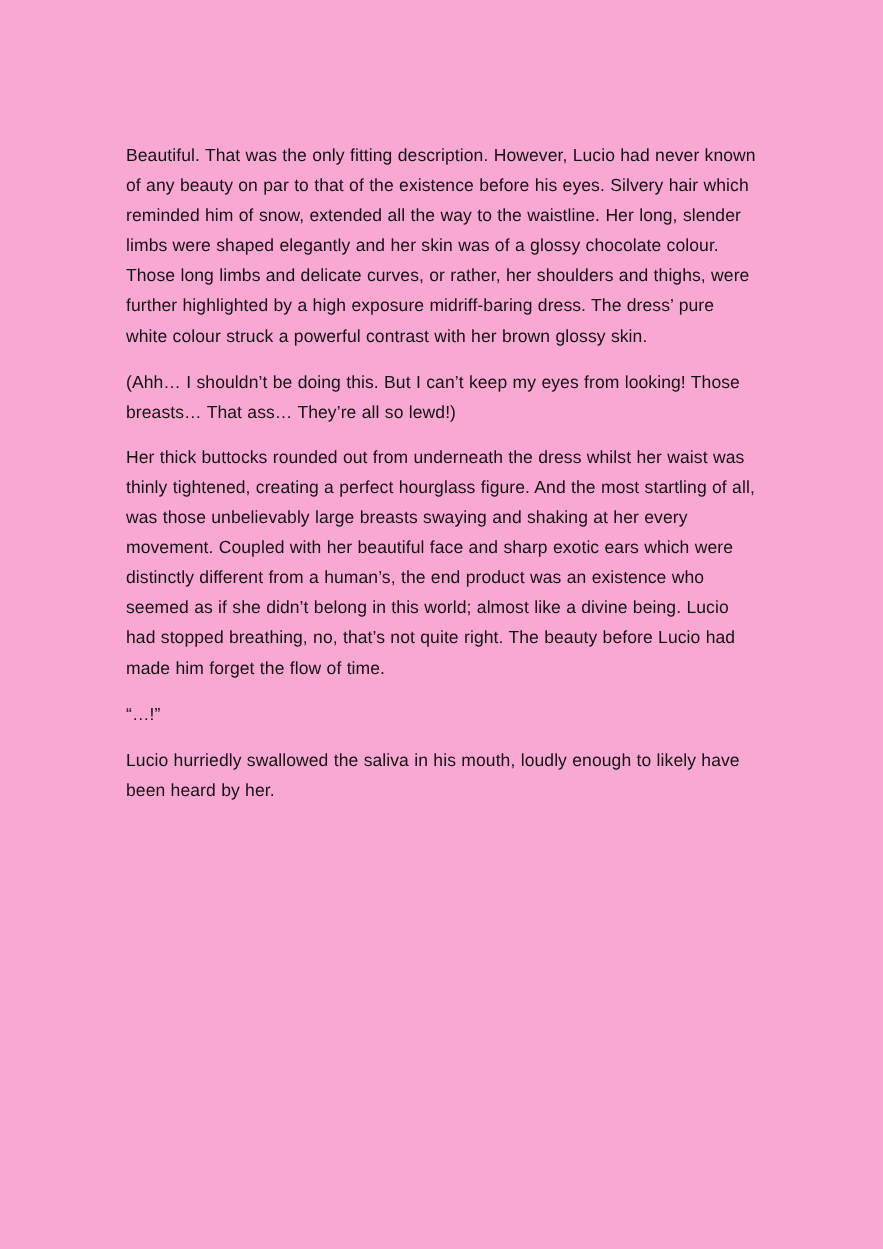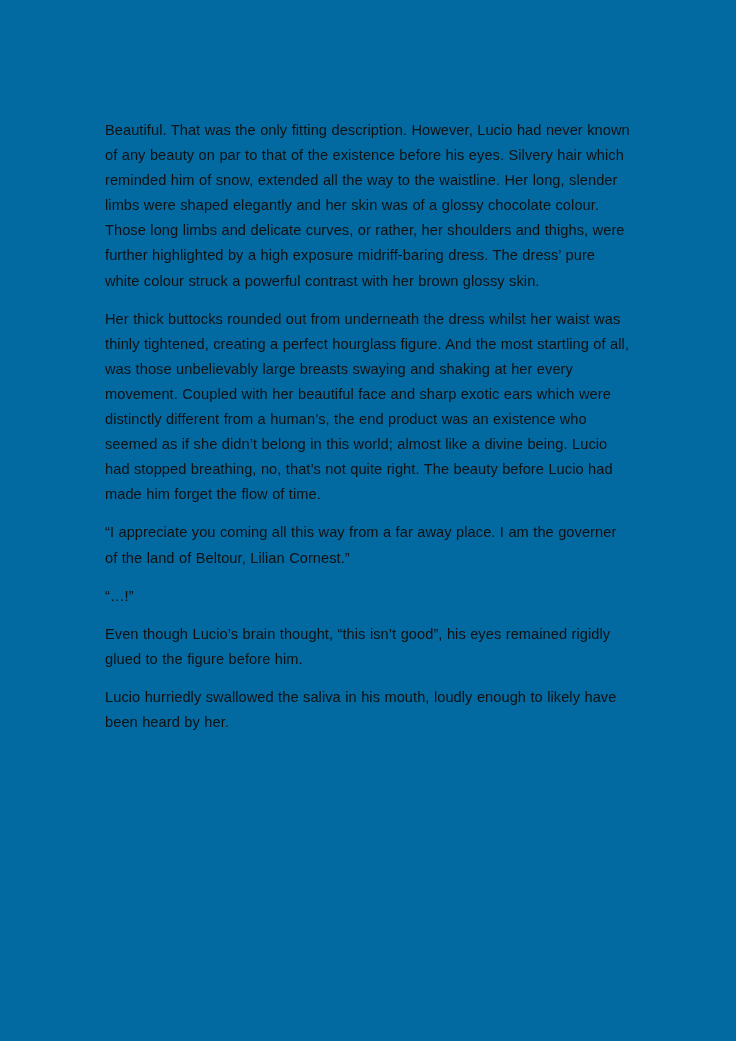--- a/index.html
+++ b/index.html
@@ -12,21 +12,21 @@
     height: 1041px;
     font-family: "Liberation Sans", sans-serif;
     color: #000000;
     overflow: hidden;
   }
   .page {
     box-sizing: border-box;
     width: 736px;
     height: 1041px;
     padding: 118px 115px 60px 105px;
-    background: #0369a1;
+    background: #f9a8d4;
   }
   .doc-body {
     width: 526px;
   }
   .para {
     font-size: 14.6px;
     line-height: 1.72;
     margin: 0 0 13px 0;
     text-align: left;
     color: #111111;
@@ -36,19 +36,18 @@
   .para:last-child {
     margin-bottom: 11px;
   }
 </style>
 </head>
 <body>
 
 <div class="page">
   <div class="doc-body">
     <p class="para">Beautiful. That was the only fitting description. However, Lucio had never known of any beauty on par to that of the existence before his eyes. Silvery hair which reminded him of snow, extended all the way to the waistline. Her long, slender limbs were shaped elegantly and her skin was of a glossy chocolate colour. Those long limbs and delicate curves, or rather, her shoulders and thighs, were further highlighted by a high exposure midriff-baring dress. The dress’ pure white colour struck a powerful contrast with her brown glossy skin.</p>
+    <p class="para">(Ahh… I shouldn’t be doing this. But I can’t keep my eyes from looking! Those breasts… That ass… They’re all so lewd!)</p>
     <p class="para">Her thick buttocks rounded out from underneath the dress whilst her waist was thinly tightened, creating a perfect hourglass figure. And the most startling of all, was those unbelievably large breasts swaying and shaking at her every movement. Coupled with her beautiful face and sharp exotic ears which were distinctly different from a human’s, the end product was an existence who seemed as if she didn’t belong in this world; almost like a divine being. Lucio had stopped breathing, no, that’s not quite right. The beauty before Lucio had made him forget the flow of time.</p>
-    <p class="para">“I appreciate you coming all this way from a far away place. I am the governer of the land of Beltour, Lilian Cornest.”</p>
     <p class="para">“…!”</p>
-    <p class="para">Even though Lucio’s brain thought, “this isn’t good”, his eyes remained rigidly glued to the figure before him.</p>
     <p class="para">Lucio hurriedly swallowed the saliva in his mouth, loudly enough to likely have been heard by her.</p>
   </div>
 </div>
 
 </body></html>

